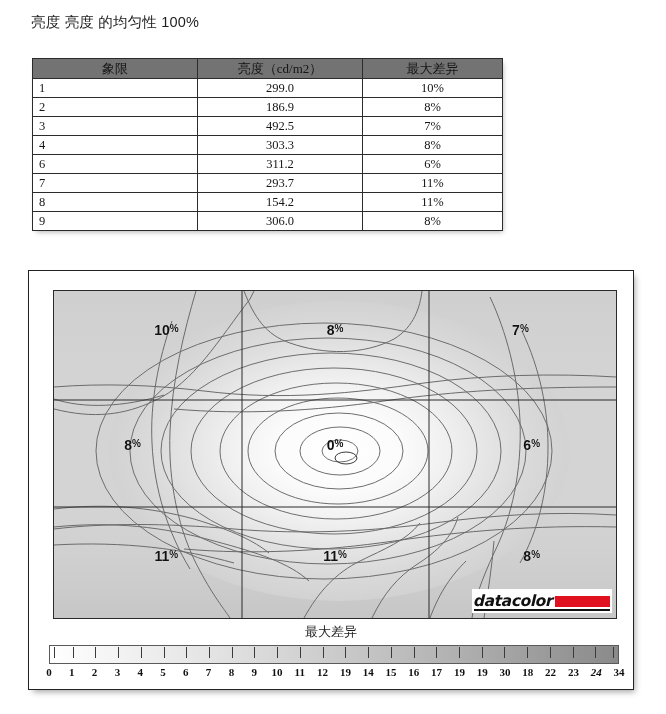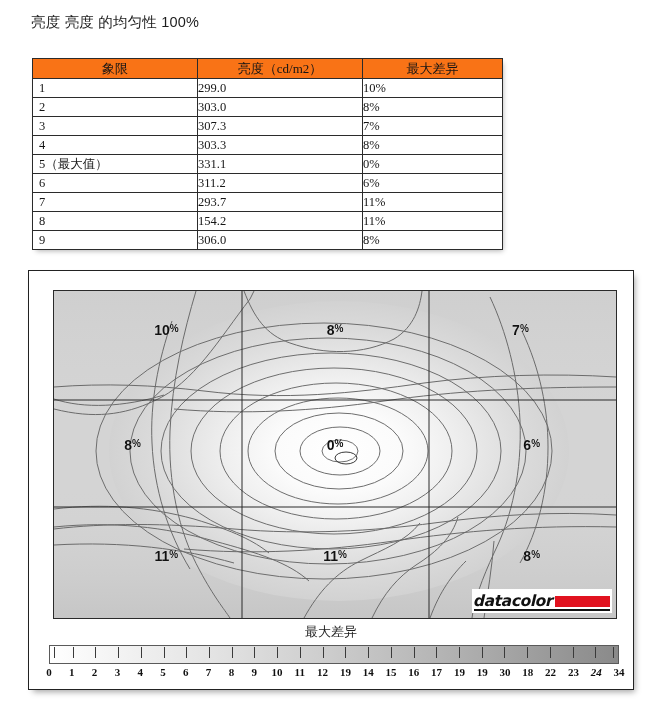--- a/index.html
+++ b/index.html
@@ -43,36 +43,36 @@
   #uniformity-table td {
     border: 1px solid #2b2b2b;
     font-family: "Liberation Serif", "DejaVu Serif", serif;
     font-size: 12.5px;
     height: 18px;
     padding: 0;
     font-weight: normal;
     color: #151515;
   }
   #uniformity-table thead th {
-    background: #f97316;
+    background: #737373;
     text-align: center;
     height: 19px;
     font-size: 13px;
     font-family: "Liberation Sans", "DejaVu Sans", sans-serif;
   }
   #uniformity-table thead th.u {
     font-family: "Liberation Serif", "DejaVu Serif", serif;
   }
   #uniformity-table td.q {
     text-align: left;
     padding-left: 6px;
   }
   #uniformity-table td.lum,
   #uniformity-table td.dev {
-    text-align: left;
+    text-align: center;
   }
   col.c1 { width: 165px; }
   col.c2 { width: 165px; }
   col.c3 { width: 140px; }
 
   
   #contour-card {
     position: absolute;
     left: 28px;
     top: 270px;
@@ -216,37 +216,32 @@
     </tr>
   </thead>
   <tbody id="table-body">
       <tr>
         <td class="q">1</td>
         <td class="lum">299.0</td>
         <td class="dev">10%</td>
       </tr>
       <tr>
         <td class="q">2</td>
-        <td class="lum">303.0</td>
+        <td class="lum">186.9</td>
         <td class="dev">8%</td>
       </tr>
       <tr>
         <td class="q">3</td>
-        <td class="lum">307.3</td>
+        <td class="lum">492.5</td>
         <td class="dev">7%</td>
       </tr>
       <tr>
         <td class="q">4</td>
         <td class="lum">303.3</td>
         <td class="dev">8%</td>
-      </tr>
-      <tr>
-        <td class="q">5（最大值）</td>
-        <td class="lum">331.1</td>
-        <td class="dev">0%</td>
       </tr>
       <tr>
         <td class="q">6</td>
         <td class="lum">311.2</td>
         <td class="dev">6%</td>
       </tr>
       <tr>
         <td class="q">7</td>
         <td class="lum">293.7</td>
         <td class="dev">11%</td>

